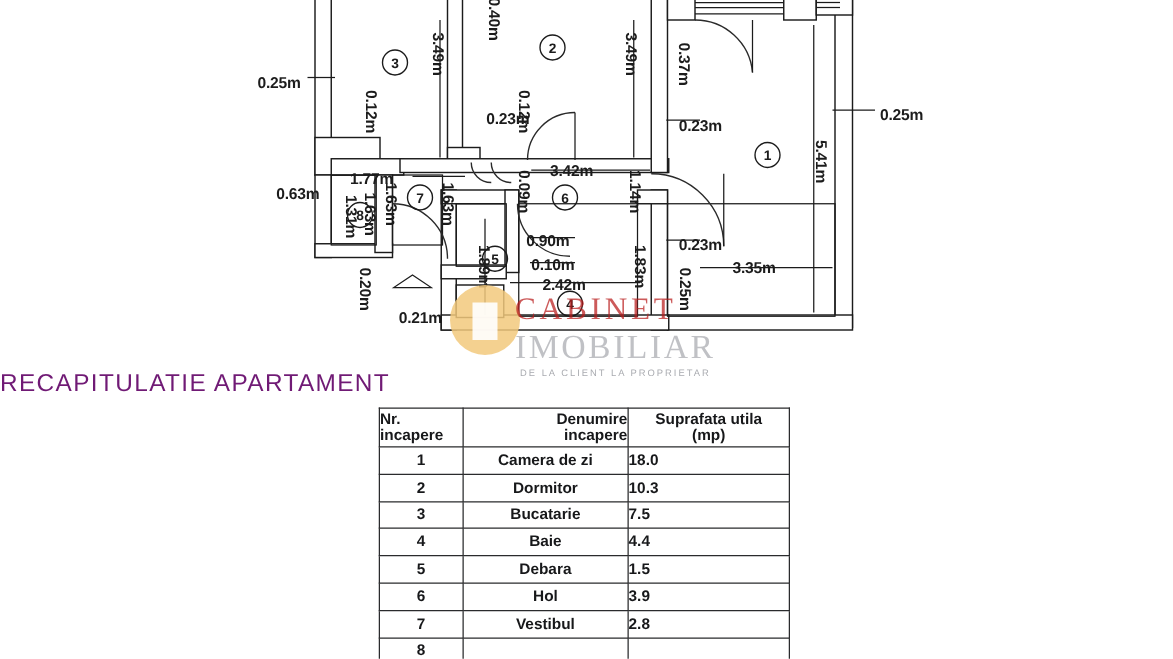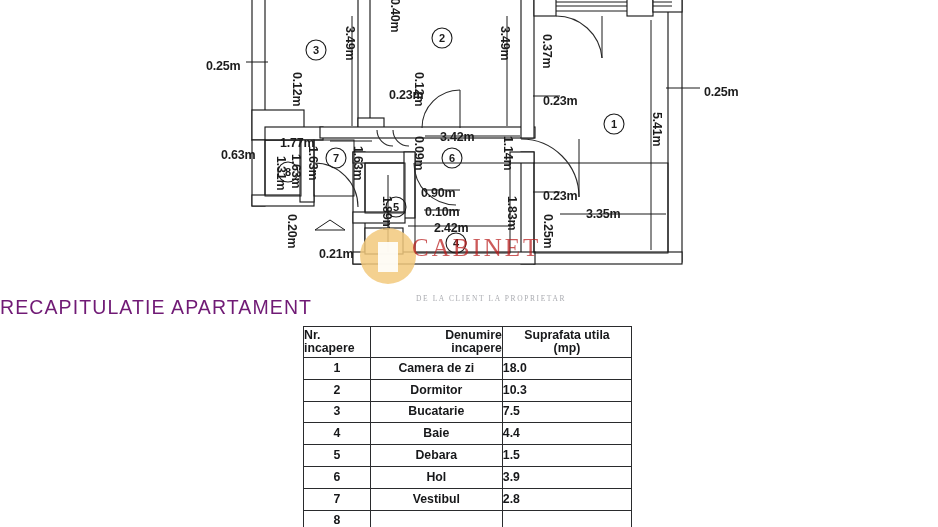--- a/index.html
+++ b/index.html
@@ -48,21 +48,21 @@
     font-family:"Liberation Serif",serif;font-size:25px;letter-spacing:3px;
     color:#b91c1c;opacity:.72;font-weight:400;white-space:nowrap;
   }
   #wm .wmsub{
     position:absolute;left:52px;top:40px;
     font-family:"Liberation Serif",serif;font-size:27px;letter-spacing:2px;
     color:#8d8f96;opacity:.55;white-space:nowrap;
   }
   #wm .wmtag{
     position:absolute;left:56px;top:72px;
-    font-family:Liberation Serif, serif;font-size:7.5px;letter-spacing:1.6px;
+    font-family:Liberation Sans, sans-serif;font-size:7.5px;letter-spacing:1.6px;
     color:#9a9ca2;opacity:.85;white-space:nowrap;
   }
 
   
   #tblwrap{position:absolute;left:0;top:296px;width:938px;height:231px;}
   #tbltitle{
     position:absolute;left:0;top:0;width:762px;text-align:left;
     font-family:"Liberation Sans",sans-serif;
     font-size:19.5px;font-weight:400;letter-spacing:1.1px;color:#701a75;
   }
@@ -244,20 +244,21 @@
         <text class="dimtxt v" x="512" y="196">1.83m</text>
         <text class="dimtxt v" x="395" y="-2">0.40m</text>
       </g>
     </svg>
   </div>
 
   <div id="wm">
     <div class="wmdisk"></div>
     <div class="wmbar"></div>
     <div class="wmmain">CABINET</div>
+    <div class="wmsub">IMOBILIAR</div>
     <div class="wmtag">DE LA CLIENT LA PROPRIETAR</div>
   </div>
 
   <div id="tblwrap">
     <div id="tbltitle">RECAPITULATIE APARTAMENT</div>
 
     <table id="recap">
       <thead>
         <tr>
           <th class="c-nr">

